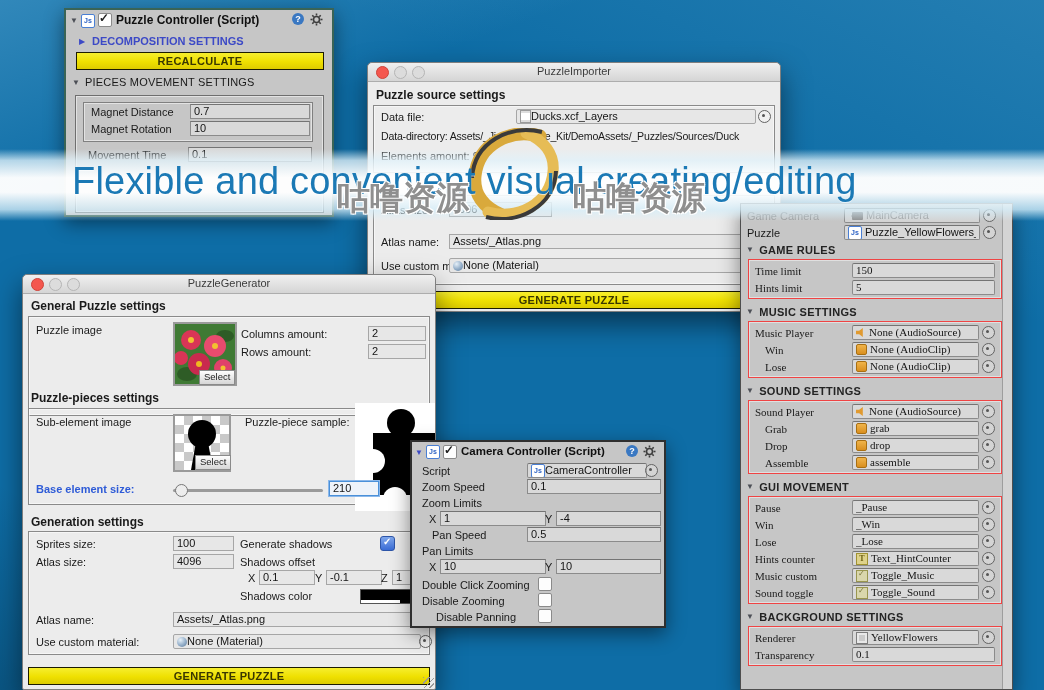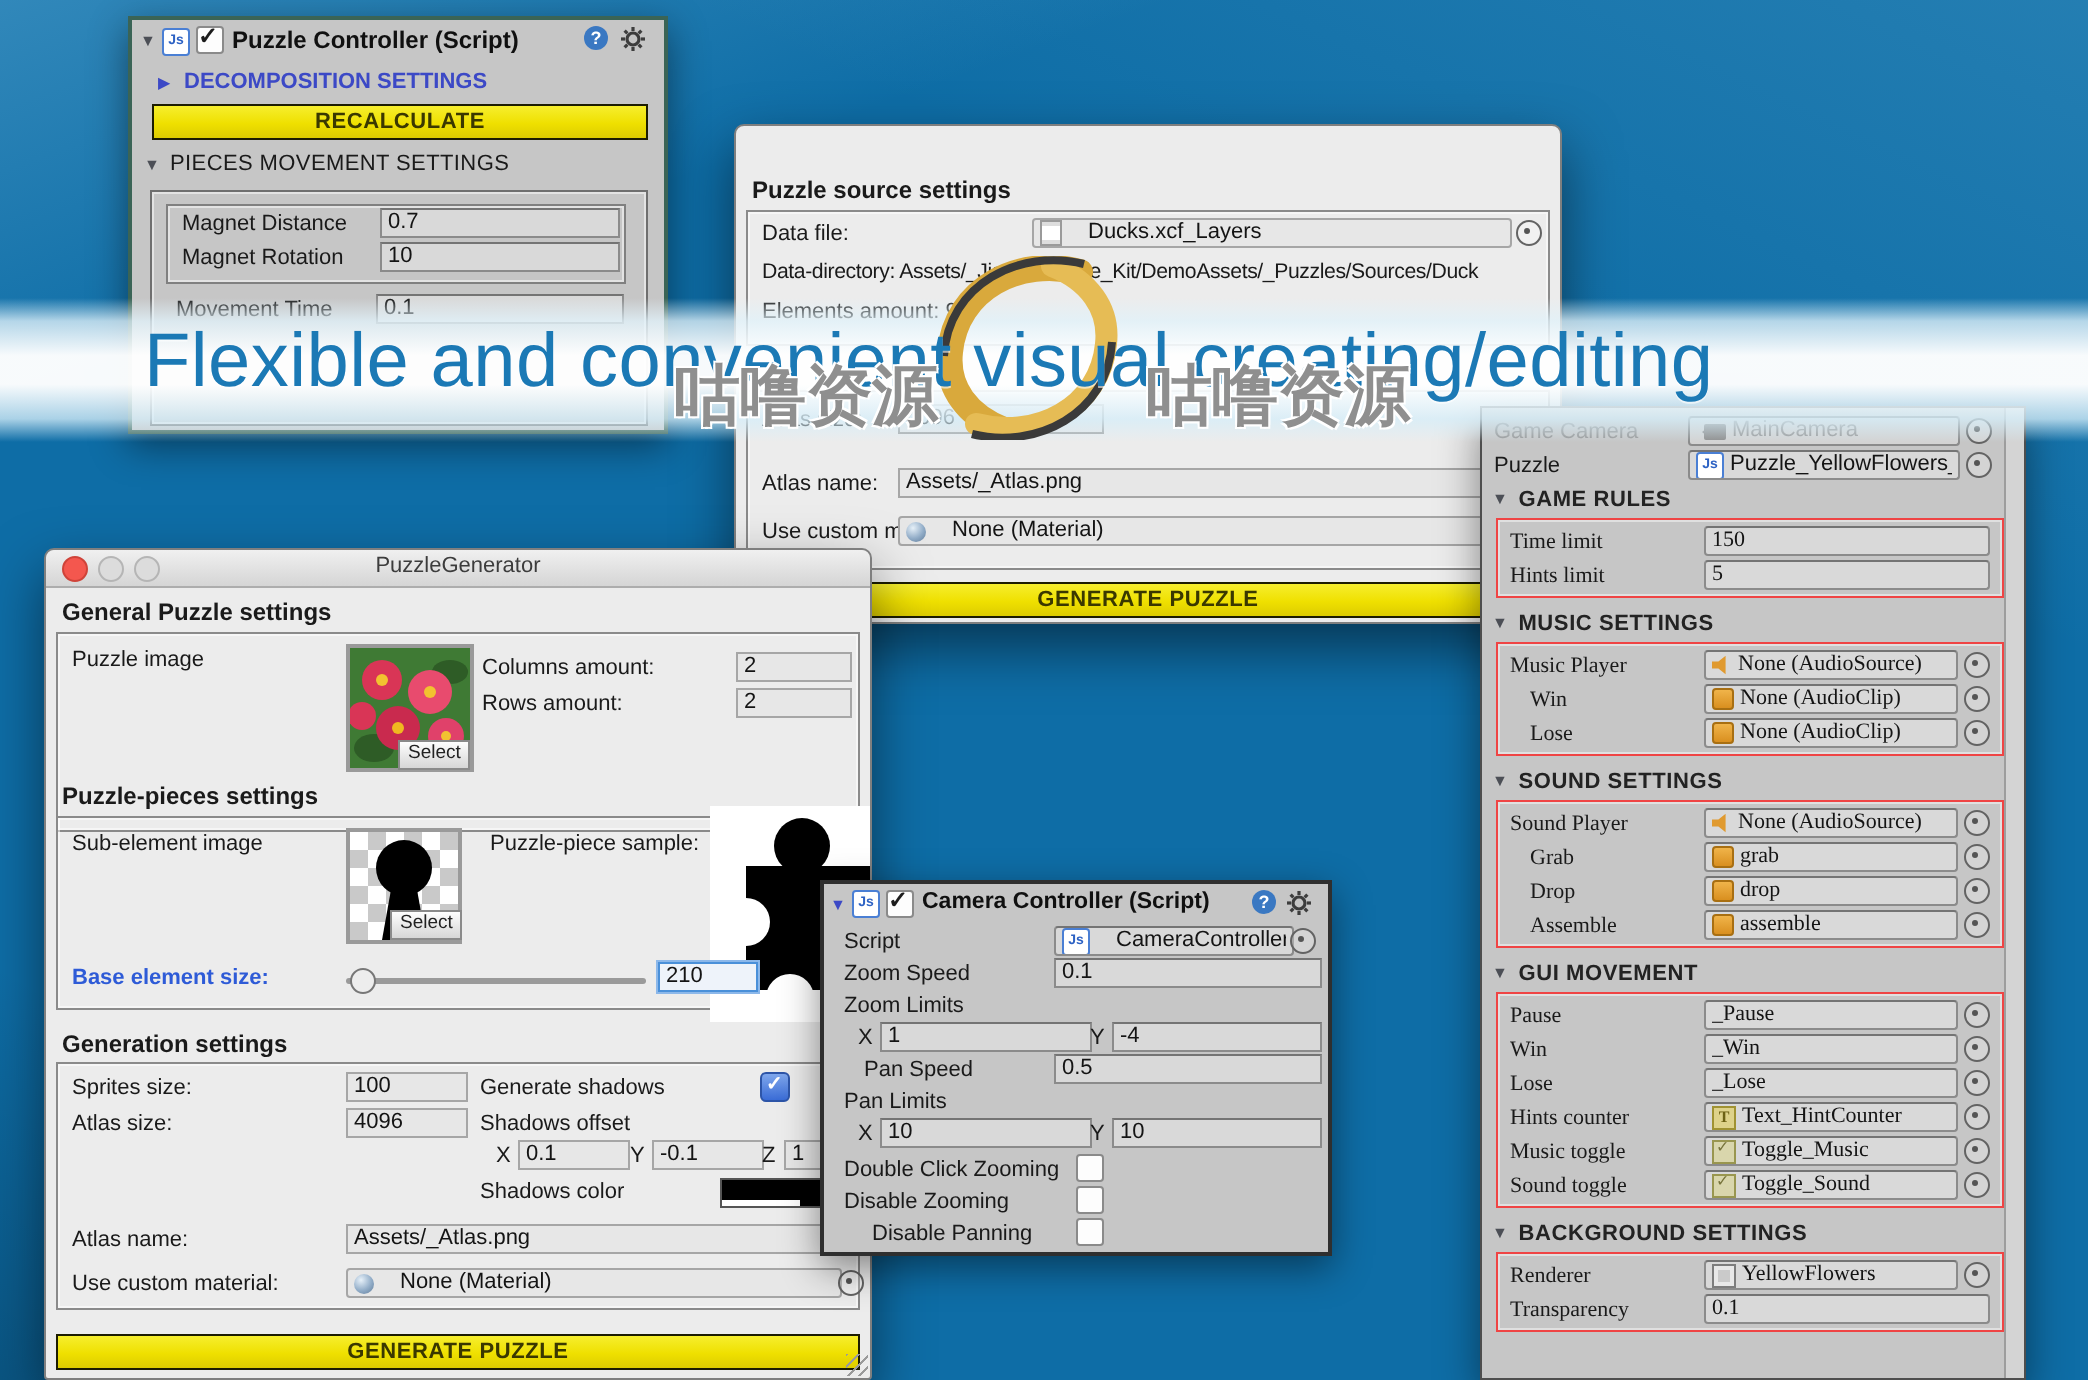--- a/index.html
+++ b/index.html
@@ -10,21 +10,21 @@
       linear-gradient(30deg, rgba(0,30,48,.30) 0%, rgba(0,30,48,0) 16%),
       linear-gradient(205deg, rgba(150,215,242,.16) 0%, rgba(150,215,242,0) 28%),
       #0e6da6;}
   
   .abs{position:absolute;}
   .lbl{position:absolute;font-size:11px;line-height:14px;white-space:nowrap;color:#1a1a1a;}
   .bold{font-weight:bold;font-size:12px;}
   .fld{position:absolute;background:#d9d9d9;border:1px solid #8b8b8b;border-top-color:#747474;
     height:13px;font-size:11px;line-height:13px;padding:0 3px;color:#141414;white-space:nowrap;overflow:hidden;}
   .mac .fld{background:#e7e7e7;border-color:#a6a6a6;}
-  .ofld{display:flex;align-items:center;gap:13px;border-radius:2px;}
+  .ofld{display:flex;align-items:center;gap:0;border-radius:2px;}
   .focus{border:1px solid #4a90d9 !important;box-shadow:0 0 0 1px #8cb8ea;background:#eef3fa !important;}
   .gbox{position:absolute;border:1px solid #8a8a8a;box-shadow:inset 0 0 0 1px rgba(255,255,255,.5);}
   .tri{font-size:8px;color:#4c4f56;}
   .tri.blue{color:#3c49c6;}
   .picker{display:inline-block;width:11px;height:11px;border:1px solid #636363;border-radius:50%;position:relative;flex:none;background:rgba(255,255,255,.25);}
   .picker::after{content:"";position:absolute;left:3px;top:3px;width:3px;height:3px;border-radius:50%;background:#555;}
   .ybtn{position:absolute;display:flex;align-items:center;justify-content:center;
     background:linear-gradient(#f6ee2e,#efe000 55%,#ddcc00);border:1px solid #1c1c00;
     font-size:11px;font-weight:bold;color:#3a3800;letter-spacing:.3px;}
   .ucheck{position:absolute;width:12px;height:12px;background:#fdfdfd;border:1px solid #8a8a8a;border-radius:2px;}
@@ -97,20 +97,26 @@
   .slider-thumb{position:absolute;width:11px;height:11px;border-radius:50%;background:#ededed;border:1px solid #777;}
   .swatch{position:absolute;background:#000;border:1px solid #555;}
   .swatch::after{content:"";position:absolute;left:0;bottom:0;width:58%;height:3px;background:#fff;}
 </style>
 </head>
 <body>
 
 <div class="stage">
 
   <div class="macwin mac" style="left:367px;top:62px;width:412px;height:248px;z-index:5">
+    <div class="titlebar">
+      <span class="tl red" style="left:8px"></span>
+      <span class="tl gray" style="left:26px"></span>
+      <span class="tl gray" style="left:44px"></span>
+      <div class="wtitle">PuzzleImporter</div>
+    </div>
     <div class="lbl bold" style="left:8px;top:25px">Puzzle source  settings</div>
     <div class="gbox" style="left:5px;top:42px;width:400px;height:66px"></div>
     <div class="lbl" style="left:13px;top:47px">Data file:</div>
     <div class="fld ofld" style="left:148px;top:46px;width:232px">
       <span class="ic ic-file"></span>
       <span class="ftext">Ducks.xcf_Layers</span>
     </div>
     <span class="picker" style="position:absolute;left:390px;top:47px"></span>
     <div class="lbl" style="left:13px;top:66px;font-size:10.6px;letter-spacing:-.2px">Data-directory: Assets/_JigsawPuzzle_Kit/DemoAssets/_Puzzles/Sources/Duck</div>
     <div class="lbl" style="left:13px;top:86px">Elements amount: 9</div>
@@ -428,21 +434,21 @@
             </div>
             <div class="irow">
               <span class="ilabel">Hints counter</span>
               <span class="ofield">
                 <span class="ic ic-text"></span>
                 <span class="ftext">Text_HintCounter</span>
               </span>
               <span class="picker"></span>
             </div>
             <div class="irow">
-              <span class="ilabel">Music toggle</span>
+              <span class="ilabel">Music custom</span>
               <span class="ofield">
                 <span class="ic ic-toggle"></span>
                 <span class="ftext">Toggle_Music</span>
               </span>
               <span class="picker"></span>
             </div>
             <div class="irow">
               <span class="ilabel">Sound toggle</span>
               <span class="ofield">
                 <span class="ic ic-toggle"></span>

